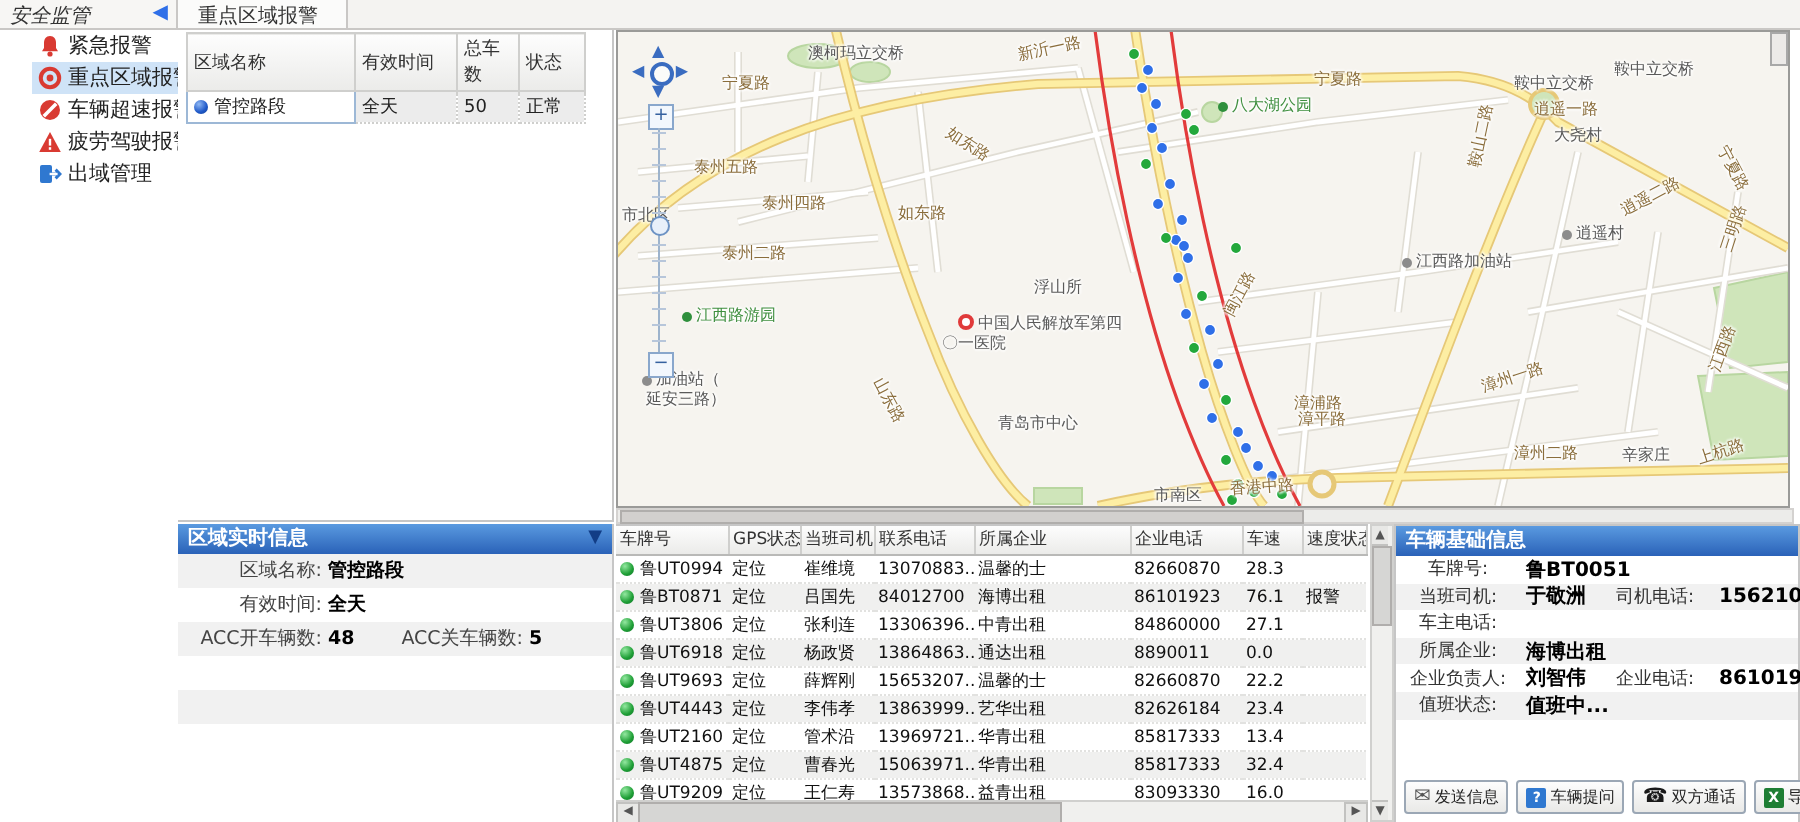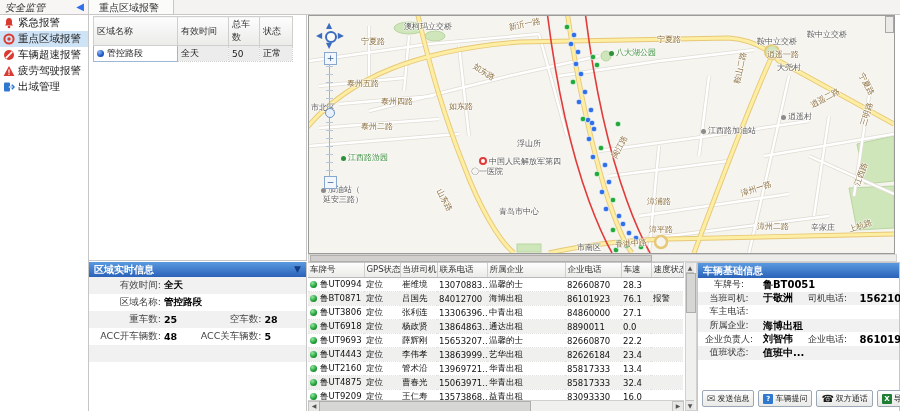--- a/index.html
+++ b/index.html
@@ -6,21 +6,21 @@
   .app{position:relative;width:900px;height:411px;font-family:"DejaVu Sans","Liberation Sans",sans-serif;
        font-size:9px;color:#222;background:#fff;overflow:hidden;-webkit-font-smoothing:antialiased;}
   
   .topbar{position:absolute;left:0;top:0;width:900px;height:14px;background:#f4f3f1;border-bottom:1px solid #c9c7c5;}
   .tb-left{position:absolute;left:0;top:0;width:88px;height:14px;border-right:1px solid #c9c7c5;background:#f7f6f4;font-style:italic;}
   .tb-title{position:absolute;left:5px;top:1px;font-size:10px;color:#333;}
   .tb-collapse{position:absolute;right:4px;top:0px;font-size:10px;color:#2f6fe8;cursor:pointer;line-height:14px;}
   .tb-tab{position:absolute;left:89px;top:0;height:13px;padding:1px 14px 0 10px;background:#fbfbfa;
           border-right:1px solid #c9c7c5;font-size:10px;color:#333;}
   
-  .sidebar{position:absolute;left:0;top:15px;width:88px;bottom:0;background:#fff;border-right:1px solid #c6c6c6;}
+  .sidebar{position:absolute;left:16px;top:15px;width:88px;bottom:0;background:#fff;border-right:1px solid #c6c6c6;}
   .sb-item{display:flex;align-items:center;height:16px;padding-left:3px;font-size:10.5px;color:#222;cursor:pointer;white-space:nowrap;}
   .sb-item.sel{background:#cfe3f7;}
   .sb-ic{width:13px;height:12px;margin-right:2px;display:inline-flex;}
   .sb-ic svg{width:12px;height:12px;}
   
   .midcol{position:absolute;left:89px;top:15px;width:218px;bottom:0;background:#fff;}
   .region-table-area{position:absolute;left:0;top:0;right:0;height:245px;border-right:1px solid #c6c6c6;border-bottom:1px solid #c6c6c6;background:#fff;}
   table{border-collapse:collapse;table-layout:fixed;}
   .rt{margin:1px 0 0 4px;width:199px;font-size:9px;}
   .rt th{font-weight:normal;text-align:left;background:linear-gradient(#fdfdfd,#ebebe9);border:1px solid #cfcfcd;
@@ -198,38 +198,28 @@
       </table>
     </div>
     <div class="region-info">
       <div class="phead">
         <span>区域实时信息</span>
         <span class="pin">▼</span>
       </div>
       <div class="info-rows">
           <div class="irow">
             <div class="icell">
+              <span class="ilabel">区域名称:</span>
+              <span class="ivalue">管控路段</span>
+            </div>
+          </div>
+          <div class="irow">
+            <div class="icell">
               <span class="ilabel">有效时间:</span>
               <span class="ivalue">全天</span>
-            </div>
-          </div>
-          <div class="irow">
-            <div class="icell">
-              <span class="ilabel">区域名称:</span>
-              <span class="ivalue">管控路段</span>
-            </div>
-          </div>
-          <div class="irow">
-            <div class="icell">
-              <span class="ilabel">重车数:</span>
-              <span class="ivalue">25</span>
-            </div>
-            <div class="icell second">
-              <span class="ilabel">空车数:</span>
-              <span class="ivalue">28</span>
             </div>
           </div>
           <div class="irow">
             <div class="icell">
               <span class="ilabel">ACC开车辆数:</span>
               <span class="ivalue">48</span>
             </div>
             <div class="icell second">
               <span class="ilabel">ACC关车辆数:</span>
               <span class="ivalue">5</span>
@@ -389,21 +379,21 @@
           <span class="mlbl road" style="left: 554px; top: 104px; transform: rotate(-72deg);">三明路</span>
           <span class="mlbl place" style="left: 208px; top: 122px;">浮山所</span>
           <span class="mlbl park" style="left: 32px; top: 136px;"><span class="mdot green"></span>江西路游园</span>
           <span class="mlbl place" style="left: 170px; top: 140px;"><span class="mdot redring"></span>中国人民解放军第四</span>
           <span class="mlbl place" style="left: 162px; top: 150px;">〇一医院</span>
           <span class="mlbl poi" style="left: 12px; top: 168px;"><span class="mdot gray"></span>加油站（</span>
           <span class="mlbl poi" style="left: 14px; top: 178px;">延安三路）</span>
           <span class="mlbl place" style="left: 190px; top: 190px;">青岛市中心</span>
           <span class="mlbl road" style="left: 305px; top: 136px; transform: rotate(-62deg);">闽江路</span>
           <span class="mlbl road" style="left: 338px; top: 180px;">漳浦路</span>
-          <span class="mlbl road" style="left: 318px; top: 208px; padding-left: 22px;">漳平路</span>
+          <span class="mlbl road" style="left: 318px; top: 188px; padding-left: 22px;">漳平路</span>
           <span class="mlbl road" style="left: 432px; top: 172px; transform: rotate(-18deg);">漳州一路</span>
           <span class="mlbl road" style="left: 448px; top: 205px;">漳州二路</span>
           <span class="mlbl place" style="left: 502px; top: 206px;">辛家庄</span>
           <span class="mlbl road" style="left: 540px; top: 208px; transform: rotate(-18deg);">上杭路</span>
           <span class="mlbl road" style="left: 548px; top: 164px; transform: rotate(-70deg);">江西路</span>
           <span class="mlbl road" style="left: 306px; top: 223px; transform: rotate(-4deg);">香港中路</span>
           <span class="mlbl place" style="left: 268px; top: 226px;">市南区</span>
         </div>
 
       <div class="pan">

